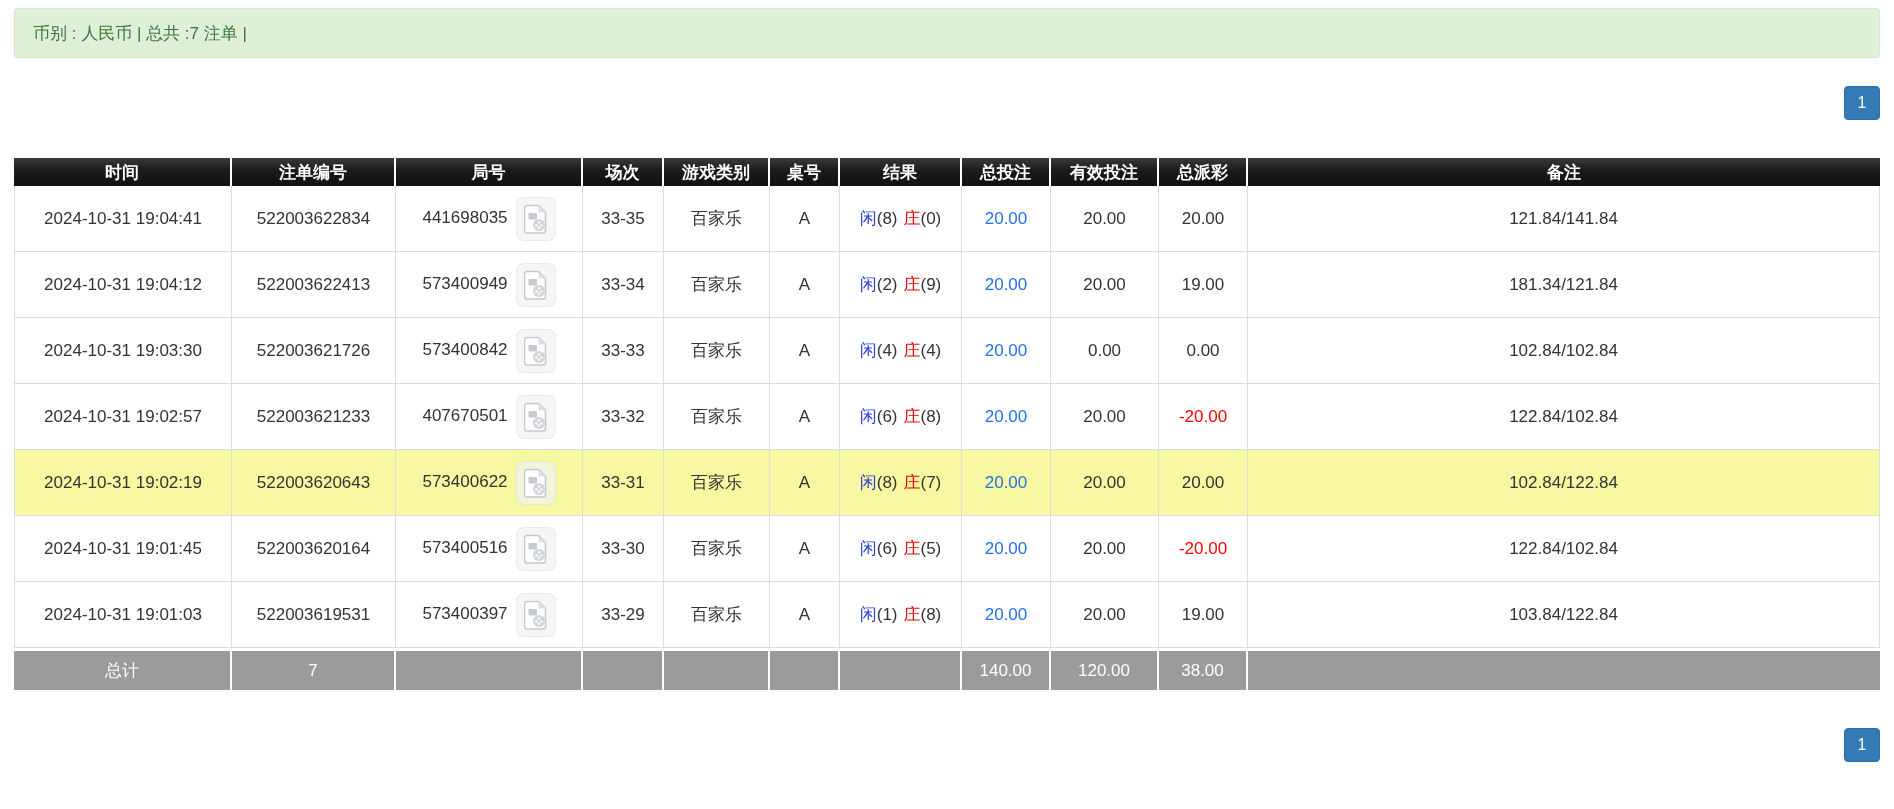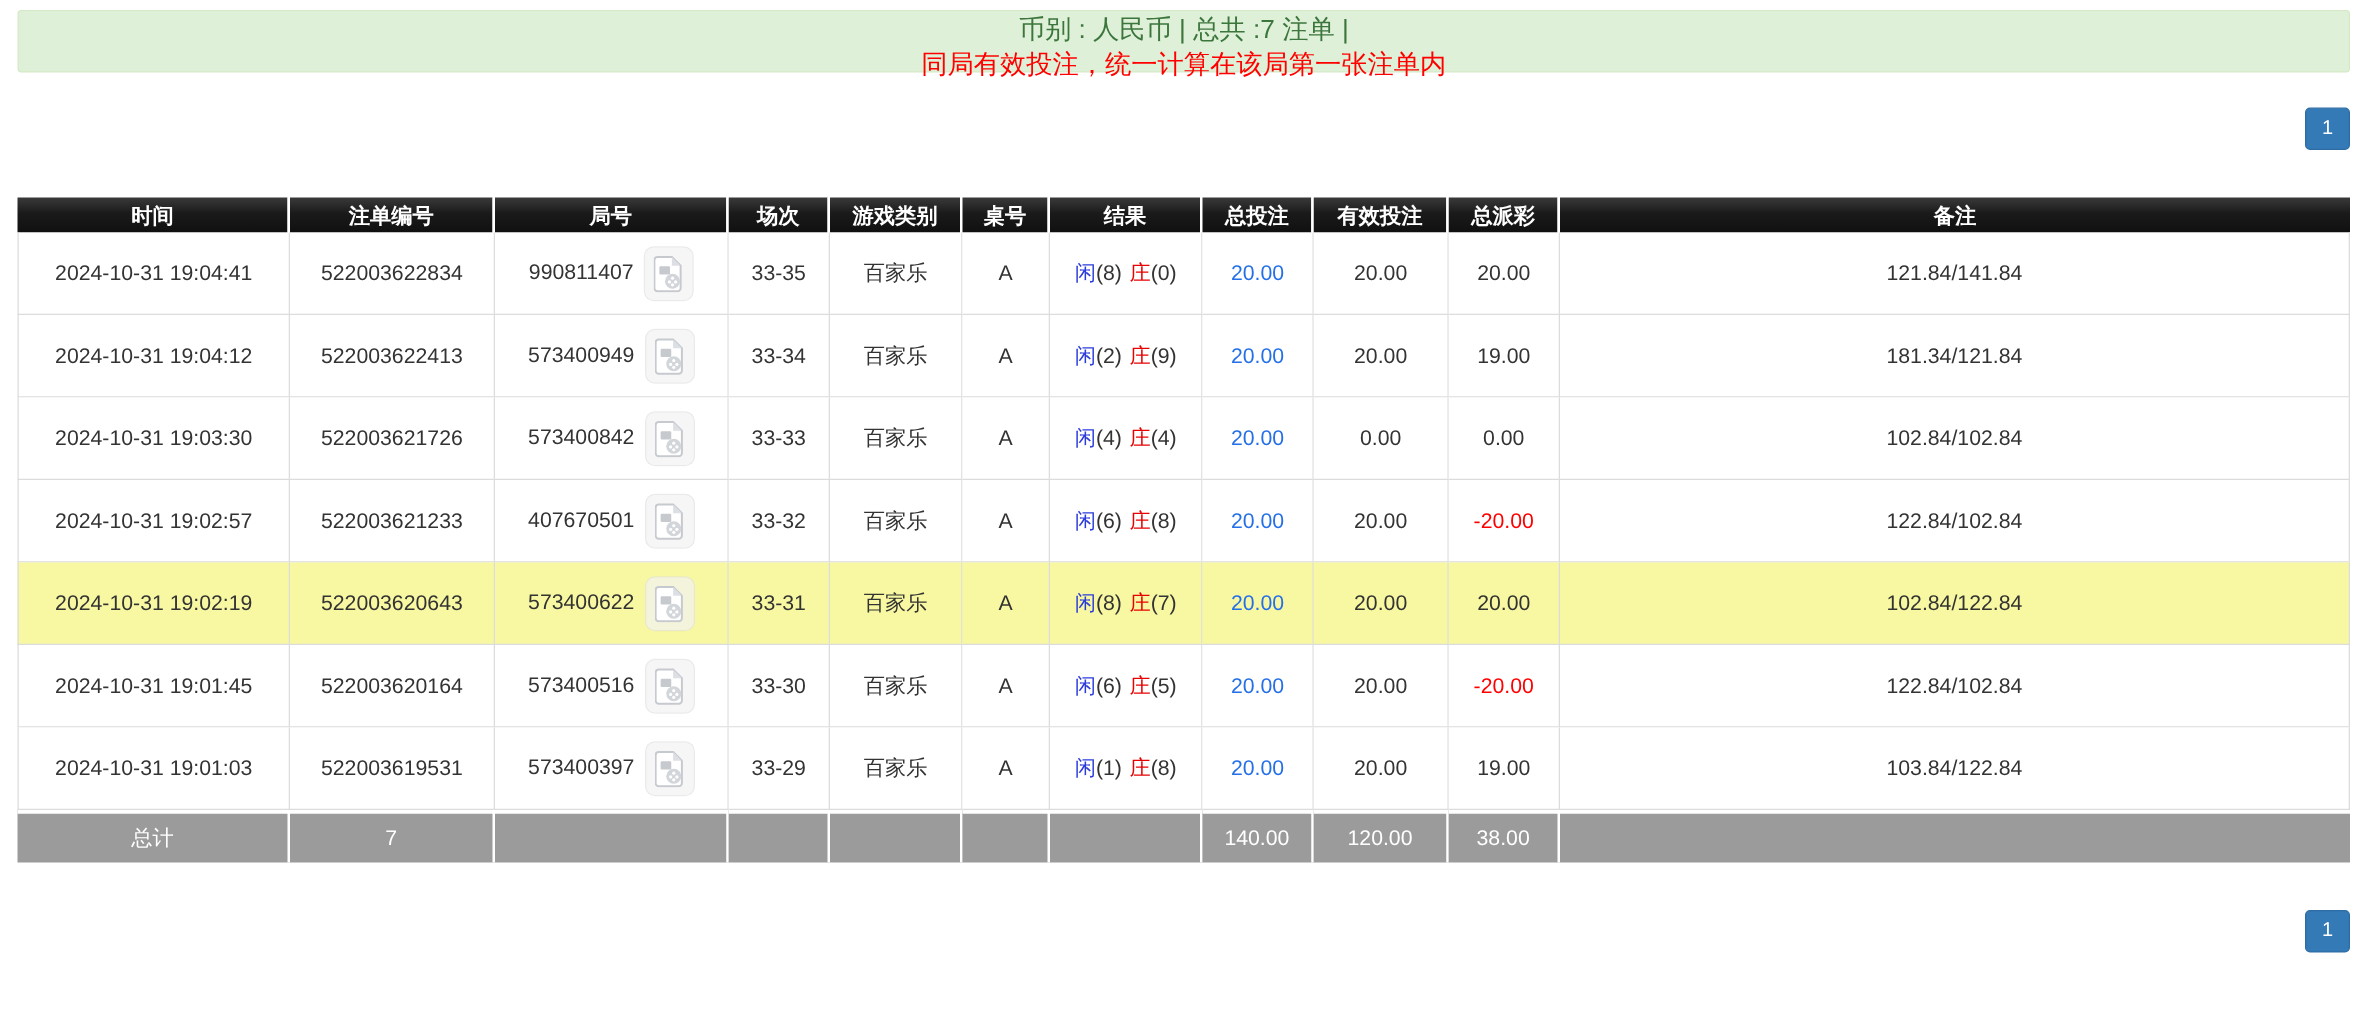--- a/index.html
+++ b/index.html
@@ -11,21 +11,21 @@
   *{box-sizing:border-box;}
   html,body{margin:0;padding:0;}
   body{
     width:1894px;height:809px;overflow:hidden;background:#fff;
     font-family:"Liberation Sans","DejaVu Sans",sans-serif;color:#333;
   }
   .alert{
     margin:8px 14px 0;height:50px;background:var(--alert-bg);
     border:1px solid #d6e9c6;border-radius:3px;
     display:flex;align-items:center;justify-content:space-between;
-    padding:0 18px;font-size:21px;color:var(--alert-text);flex-direction:column;
+    padding:0 18px;font-size:17px;color:var(--alert-text);
   }
   .alert .notice{color:var(--notice-red);}
   .pager{margin:28px 14px 0;display:flex;justify-content:flex-end;}
   .pager.bottom{margin-top:38px;}
   .page-btn{
     min-width:36px;height:34px;background:var(--pager-blue);color:#fff;
     border:1px solid #2e6da4;border-radius:4px;font-size:16px;cursor:pointer;
     font-family:inherit;
   }
   table{
@@ -61,21 +61,20 @@
     width:40px;height:44px;margin-left:8px;vertical-align:middle;
     background:rgba(242,242,242,.72);border:1px solid rgba(0,0,0,.05);
     border-radius:8px;cursor:pointer;padding:0;
   }
 </style>
 </head>
 <body>
 
 <div class="alert">
   <span>币别 : 人民币 | 总共 :7 注单 |</span>
-  <span class="notice">同局有效投注，统一计算在该局第一张注单内</span>
 </div>
 
 <div class="pager top">
   <button class="page-btn">1</button>
 </div>
 
 <table>
   <colgroup>
     <col style="width:218px">
       <col style="width:164px">
@@ -102,21 +101,21 @@
       <th>有效投注</th>
       <th>总派彩</th>
       <th>备注</th>
     </tr>
   </thead>
   <tbody>
   <tr>
     <td>2024-10-31 19:04:41</td>
     <td>522003622834</td>
     <td>
-      <span>990811407</span><button class="video-btn">
+      <span>441698035</span><button class="video-btn">
             <svg width="24" height="30" viewBox="0 0 24 30">
         <path d="M3 1.5 h11.5 l7 7 v18 a2.5 2.5 0 0 1 -2.5 2.5 h-16 a2.5 2.5 0 0 1 -2.5 -2.5 v-22.5 a2.5 2.5 0 0 1 2.5 -2.5 z" fill="#ffffff" stroke="#c6c9ce" stroke-width="1.6"></path>
         <path d="M14.5 1.5 l7 7 h-7 z" fill="#dcdfe3"></path>
         <rect x="4.5" y="9" width="8.5" height="6.5" rx="1" fill="#c6c9ce"></rect>
         <circle cx="15" cy="21" r="6" fill="#d2d5d9"></circle>
         <circle cx="15" cy="18.5" r="1.3" fill="#ffffff"></circle>
         <circle cx="12.5" cy="21.5" r="1.3" fill="#ffffff"></circle>
         <circle cx="17.5" cy="21.5" r="1.3" fill="#ffffff"></circle>
         <circle cx="15" cy="23.8" r="1.3" fill="#ffffff"></circle>
       </svg>

